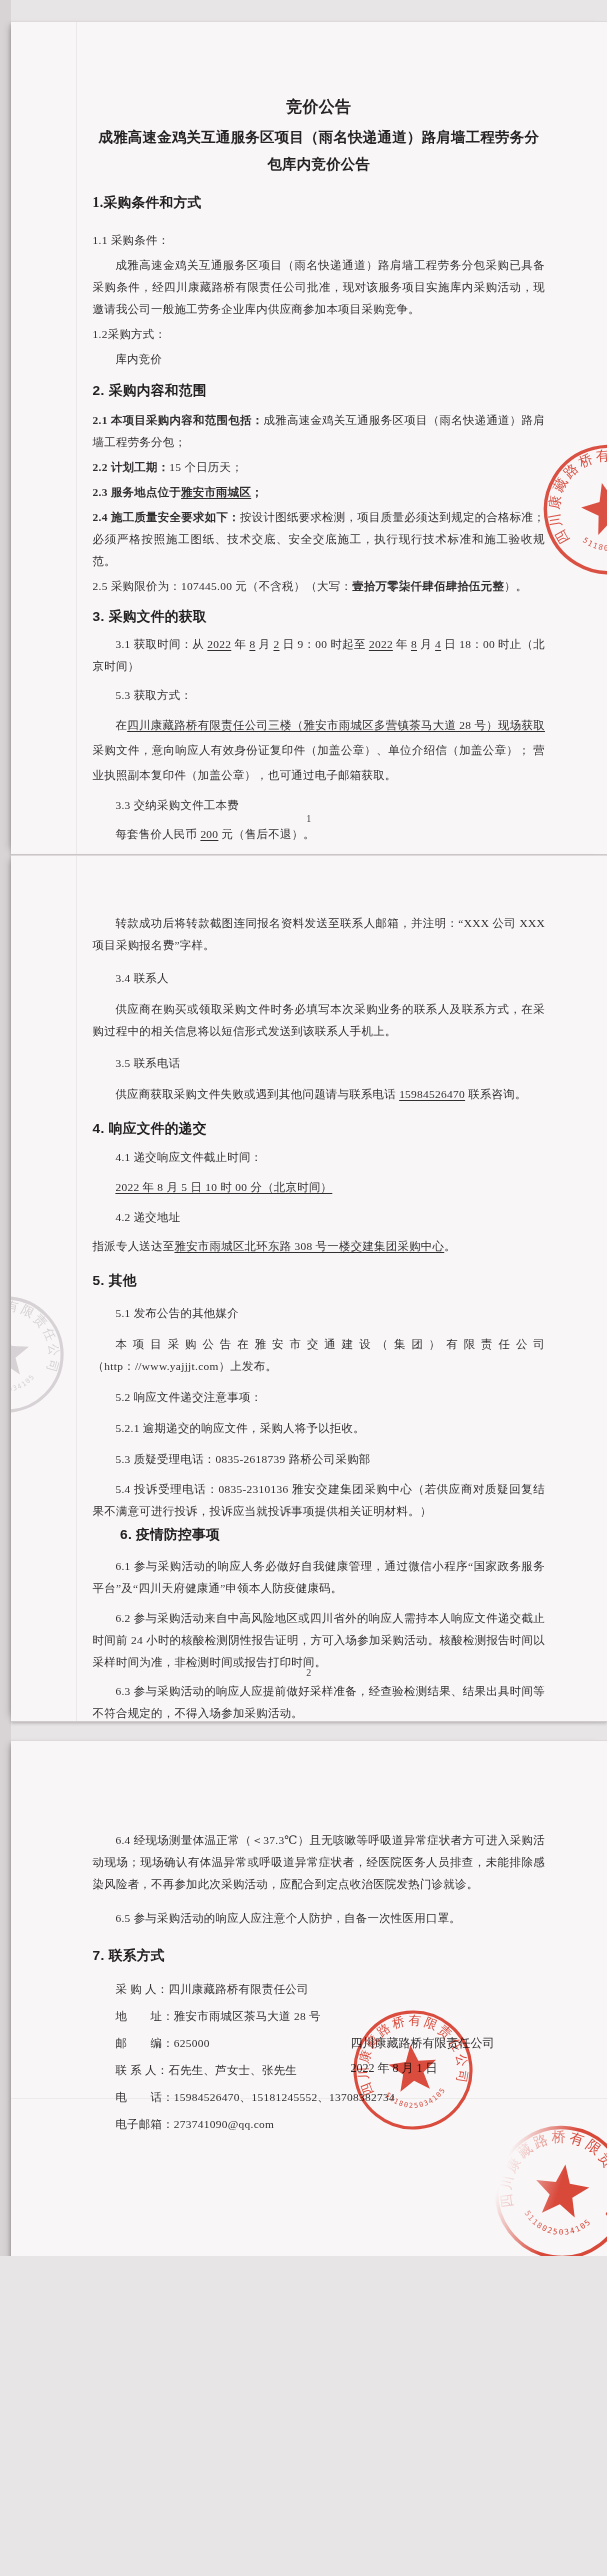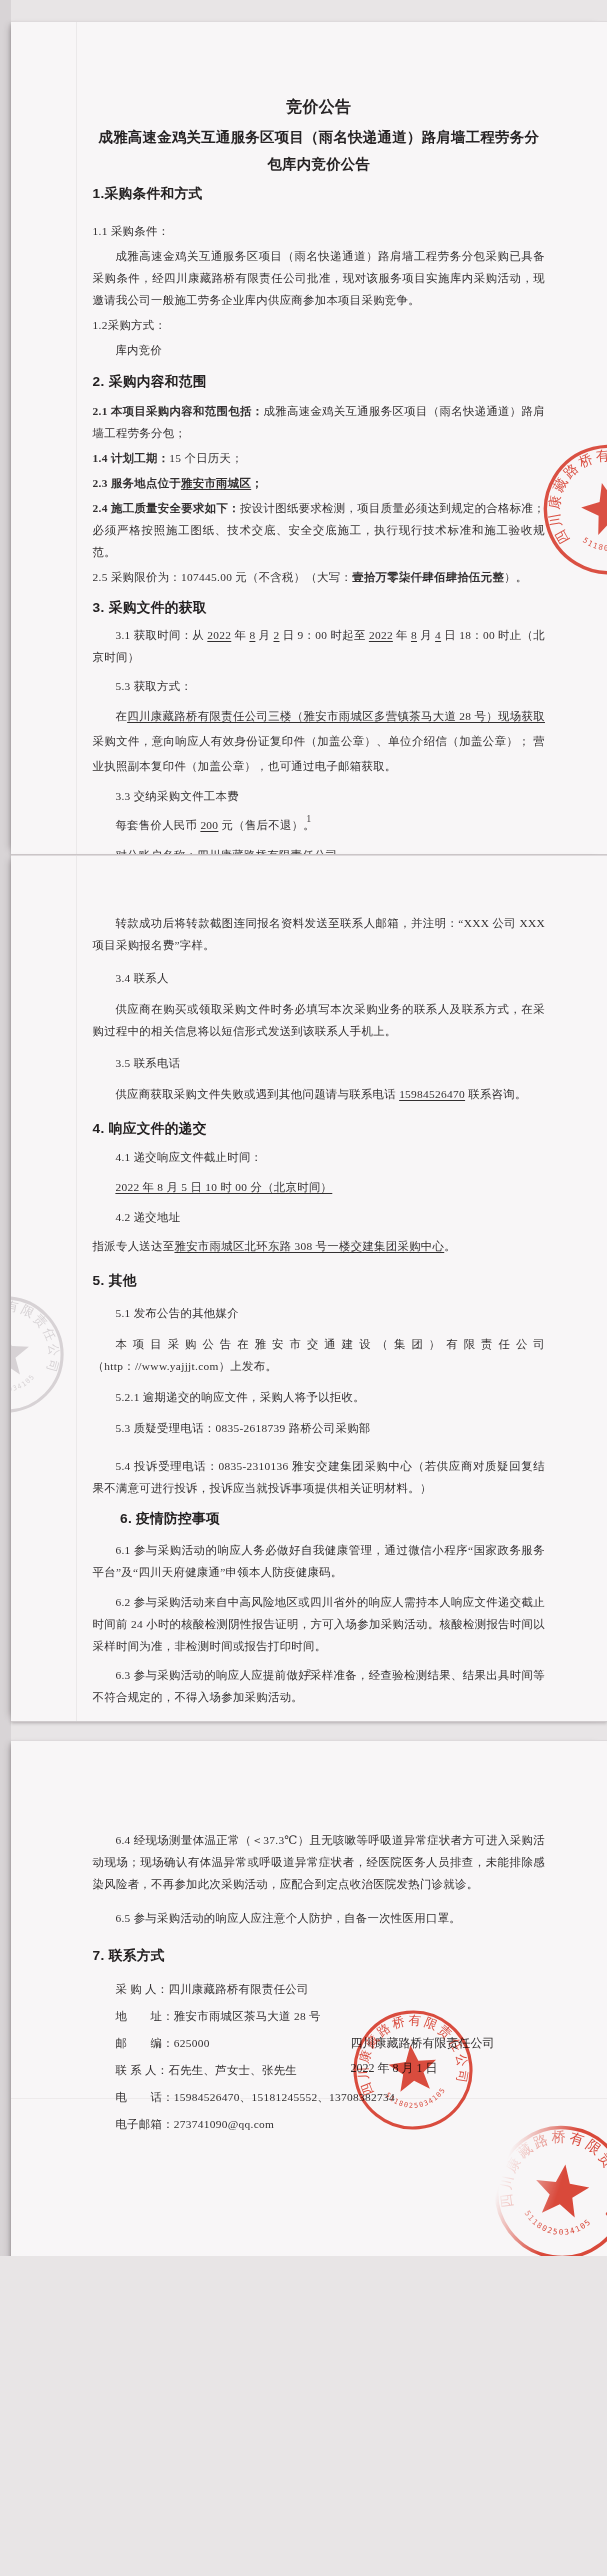--- a/index.html
+++ b/index.html
@@ -52,28 +52,28 @@
 <body>
 
 <div class="screen">
   <div class="edge-strip"></div>
 
   <div class="page page-1">
     <div class="fold-v"></div>
     <div class="content">
         <div class="blk title"><span class="">竞价公告</span></div>
         <div class="blk subtitle"><span class="">成雅高速金鸡关互通服务区项目（雨名快递通道）路肩墙工程劳务分包库内竞价公告</span></div>
-        <div class="blk h1" style="margin-top: 7px;"><span class="">1.采购条件和方式</span></div>
+        <div class="blk h1" style="margin-top: 16px; font-family: Liberation Serif, serif;"><span class="">1.采购条件和方式</span></div>
         <div class="blk p" style="margin-top: 16px;"><span class="">1.1 采购条件：</span></div>
         <div class="blk pi"><span class="">成雅高速金鸡关互通服务区项目（雨名快递通道）路肩墙工程劳务分包采购已具备采购条件，经四川康藏路桥有限责任公司批准，现对该服务项目实施库内采购活动，现邀请我公司一般施工劳务企业库内供应商参加本项目采购竞争。</span></div>
         <div class="blk p"><span class="">1.2采购方式：</span></div>
         <div class="blk pb"><span class="">库内竞价</span></div>
         <div class="blk h1"><span class="">2. 采购内容和范围</span></div>
         <div class="blk p" style="margin-top: 8px;"><span class="b">2.1 本项目采购内容和范围包括：</span><span class="">成雅高速金鸡关互通服务区项目（雨名快递通道）路肩墙工程劳务分包；</span></div>
-        <div class="blk p"><span class="b">1.4 计划工期：</span><span class="">15 个日历天；</span></div>
+        <div class="blk p"><span class="b">2.2 计划工期：</span><span class="">15 个日历天；</span></div>
         <div class="blk p"><span class="b">2.3 服务地点位于</span><span class="u b">雅安市雨城区</span><span class="b">；</span></div>
         <div class="blk p"><span class="b">2.4 施工质量安全要求如下：</span><span class="">按设计图纸要求检测，项目质量必须达到规定的合格标准；必须严格按照施工图纸、技术交底、安全交底施工，执行现行技术标准和施工验收规范。</span></div>
         <div class="blk p"><span class="">2.5 采购限价为：107445.00 元（不含税）（大写：</span><span class="b">壹拾万零柒仟肆佰肆拾伍元整</span><span class="">）。</span></div>
         <div class="blk h1"><span class="">3. 采购文件的获取</span></div>
         <div class="blk pi" style="margin-top: 6px;"><span class="">3.1 获取时间：从 </span><span class="u ">2022</span><span class=""> 年 </span><span class="u ">8</span><span class=""> 月 </span><span class="u ">2</span><span class=""> 日 9：00 时起至 </span><span class="u ">2022</span><span class=""> 年 </span><span class="u ">8</span><span class=""> 月 </span><span class="u ">4</span><span class=""> 日 18：00 时止（北京时间）</span></div>
         <div class="blk pb sp2" style="margin-top: 6px;"><span class="">5.3 获取方式：</span></div>
         <div class="blk pi sp2"><span class="">在</span><span class="u ">四川康藏路桥有限责任公司三楼（雅安市雨城区多营镇茶马大道 28 号）现场获取</span><span class="">采购文件，意向响应人有效身份证复印件（加盖公章）、单位介绍信（加盖公章）； 营业执照副本复印件（加盖公章），也可通过电子邮箱获取。</span></div>
         <div class="blk pb sp2"><span class="">3.3 交纳采购文件工本费</span></div>
         <div class="blk pb sp2"><span class="">每套售价人民币 </span><span class="u ">200</span><span class=""> 元（售后不退）。</span></div>
         <div class="blk pb sp2"><span class="">对公账户名称：四川康藏路桥有限责任公司</span></div>
@@ -100,24 +100,25 @@
         <div class="blk pb" style="margin-top: 10.6px;"><span class="">3.5 联系电话</span></div>
         <div class="blk pi" style="margin-top: 9px;"><span class="">供应商获取采购文件失败或遇到其他问题请与联系电话 </span><span class="u ">15984526470</span><span class=""> 联系咨询。</span></div>
         <div class="blk h1" style="margin-top: 13.7px;"><span class="">4. 响应文件的递交</span></div>
         <div class="blk pb" style="margin-top: 7.6px;"><span class="">4.1 递交响应文件截止时间：</span></div>
         <div class="blk pb" style="margin-top: 7.6px;"><span class="u ">2022 年 8 月 5 日 10 时 00 分（北京时间）</span></div>
         <div class="blk pb" style="margin-top: 7.6px;"><span class="">4.2 递交地址</span></div>
         <div class="blk p" style="margin-top: 7.6px;"><span class="">指派专人送达至</span><span class="u ">雅安市雨城区北环东路 308 号一楼交建集团采购中心</span><span class="">。</span></div>
         <div class="blk h1" style="margin-top: 13.7px;"><span class="">5. 其他</span></div>
         <div class="blk pb" style="margin-top: 10.6px;"><span class="">5.1 发布公告的其他媒介</span></div>
         <div class="blk pi" style="margin-top: 9px;"><span class="">本项目采购公告在雅安市交通建设（集团）有限责任公司（http：//www.yajjjt.com）上发布。</span></div>
+        <div class="blk pb" style="margin-top: 9px;"><span class="">5.2 响应文件递交注意事项：</span></div>
         <div class="blk pb" style="margin-top: 9px;"><span class="">5.2.1 逾期递交的响应文件，采购人将予以拒收。</span></div>
         <div class="blk pb" style="margin-top: 9px;"><span class="">5.3 质疑受理电话：0835-2618739 路桥公司采购部</span></div>
-        <div class="blk pi" style="margin-top: 16px;"><span class="">5.4 投诉受理电话：0835-2310136 雅安交建集团采购中心（若供应商对质疑回复结果不满意可进行投诉，投诉应当就投诉事项提供相关证明材料。）</span></div>
-        <div class="blk h1i" style="margin-top: 10px;"><span class="">6. 疫情防控事项</span></div>
+        <div class="blk pi" style="margin-top: 8px;"><span class="">5.4 投诉受理电话：0835-2310136 雅安交建集团采购中心（若供应商对质疑回复结果不满意可进行投诉，投诉应当就投诉事项提供相关证明材料。）</span></div>
+        <div class="blk h1i" style="margin-top: 3px;"><span class="">6. 疫情防控事项</span></div>
         <div class="blk pi" style="margin-top: 10.6px;"><span class="">6.1 参与采购活动的响应人务必做好自我健康管理，通过微信小程序“国家政务服务平台”及“四川天府健康通”申领本人防疫健康码。</span></div>
         <div class="blk pi" style="margin-top: 7.6px;"><span class="">6.2 参与采购活动来自中高风险地区或四川省外的响应人需持本人响应文件递交截止时间前 24 小时的核酸检测阴性报告证明，方可入场参加采购活动。核酸检测报告时间以采样时间为准，非检测时间或报告打印时间。</span></div>
         <div class="blk pi" style="margin-top: 7.6px;"><span class="">6.3 参与采购活动的响应人应提前做好采样准备，经查验检测结果、结果出具时间等不符合规定的，不得入场参加采购活动。</span></div>
       </div>
     <div class="pagenum">2</div>
     <svg class="stamp stamp-2" viewBox="0 0 200 200">
       <defs>
         <path id="ca2" d="M 34.8,130.4 A 72,72 0 1 1 165.2,130.4"></path>
         <path id="na2" d="M 54,138.6 A 60,60 0 0 0 146,138.6"></path>
       </defs>

